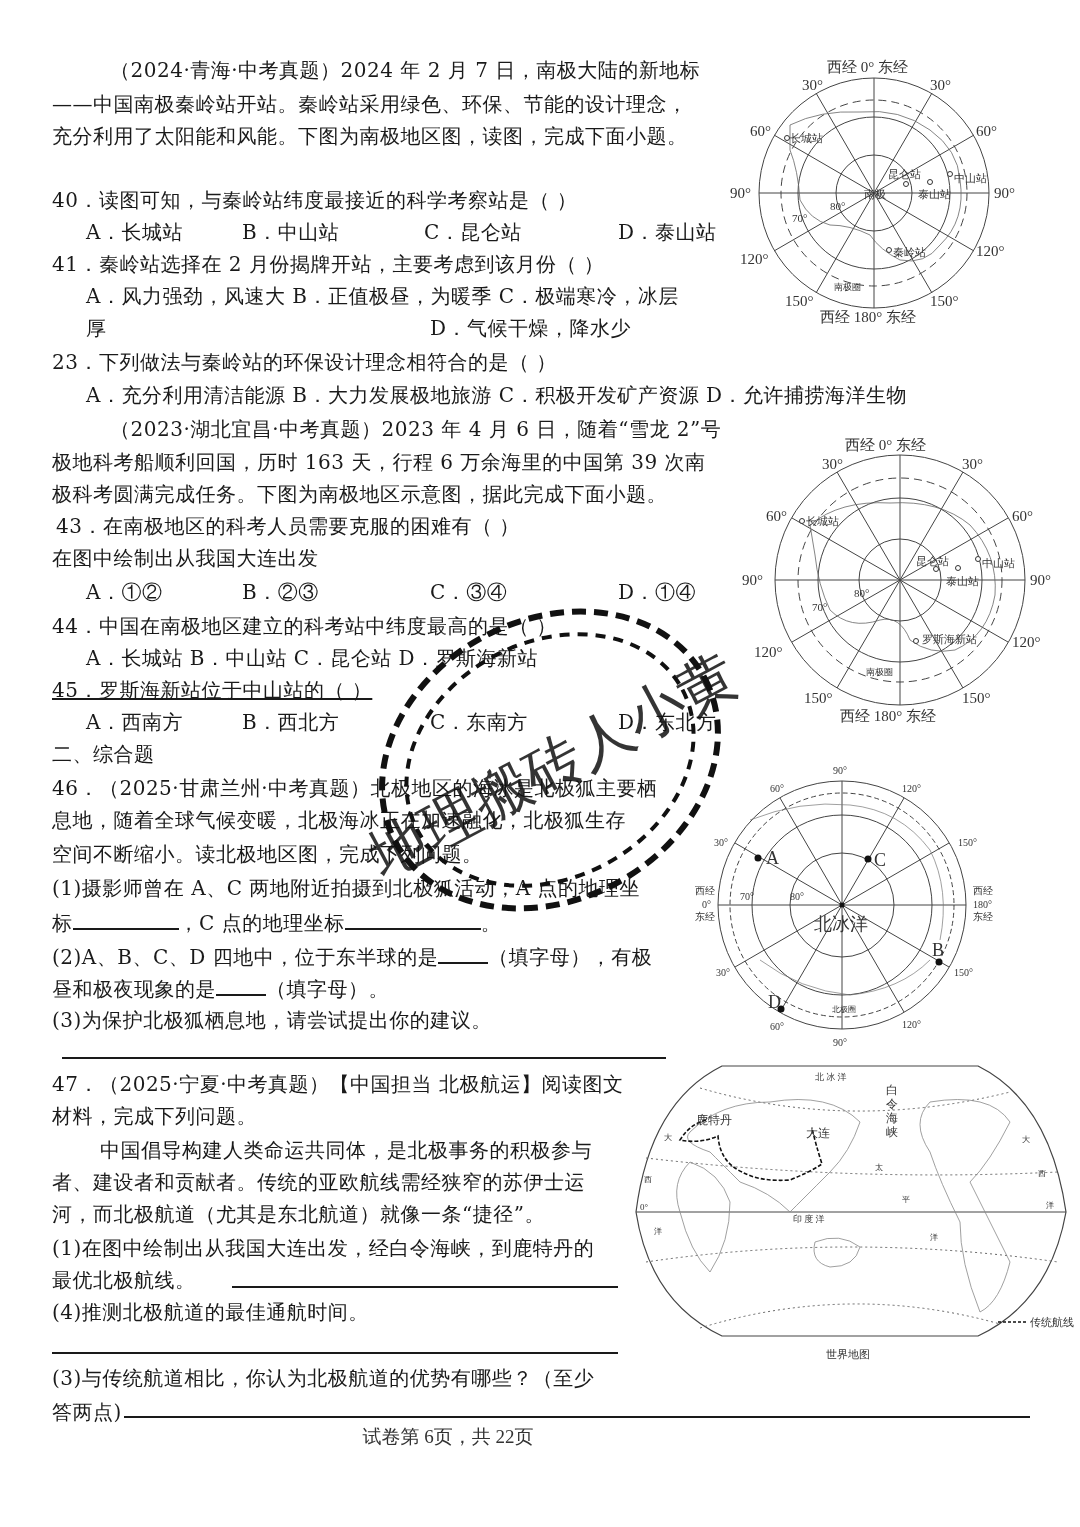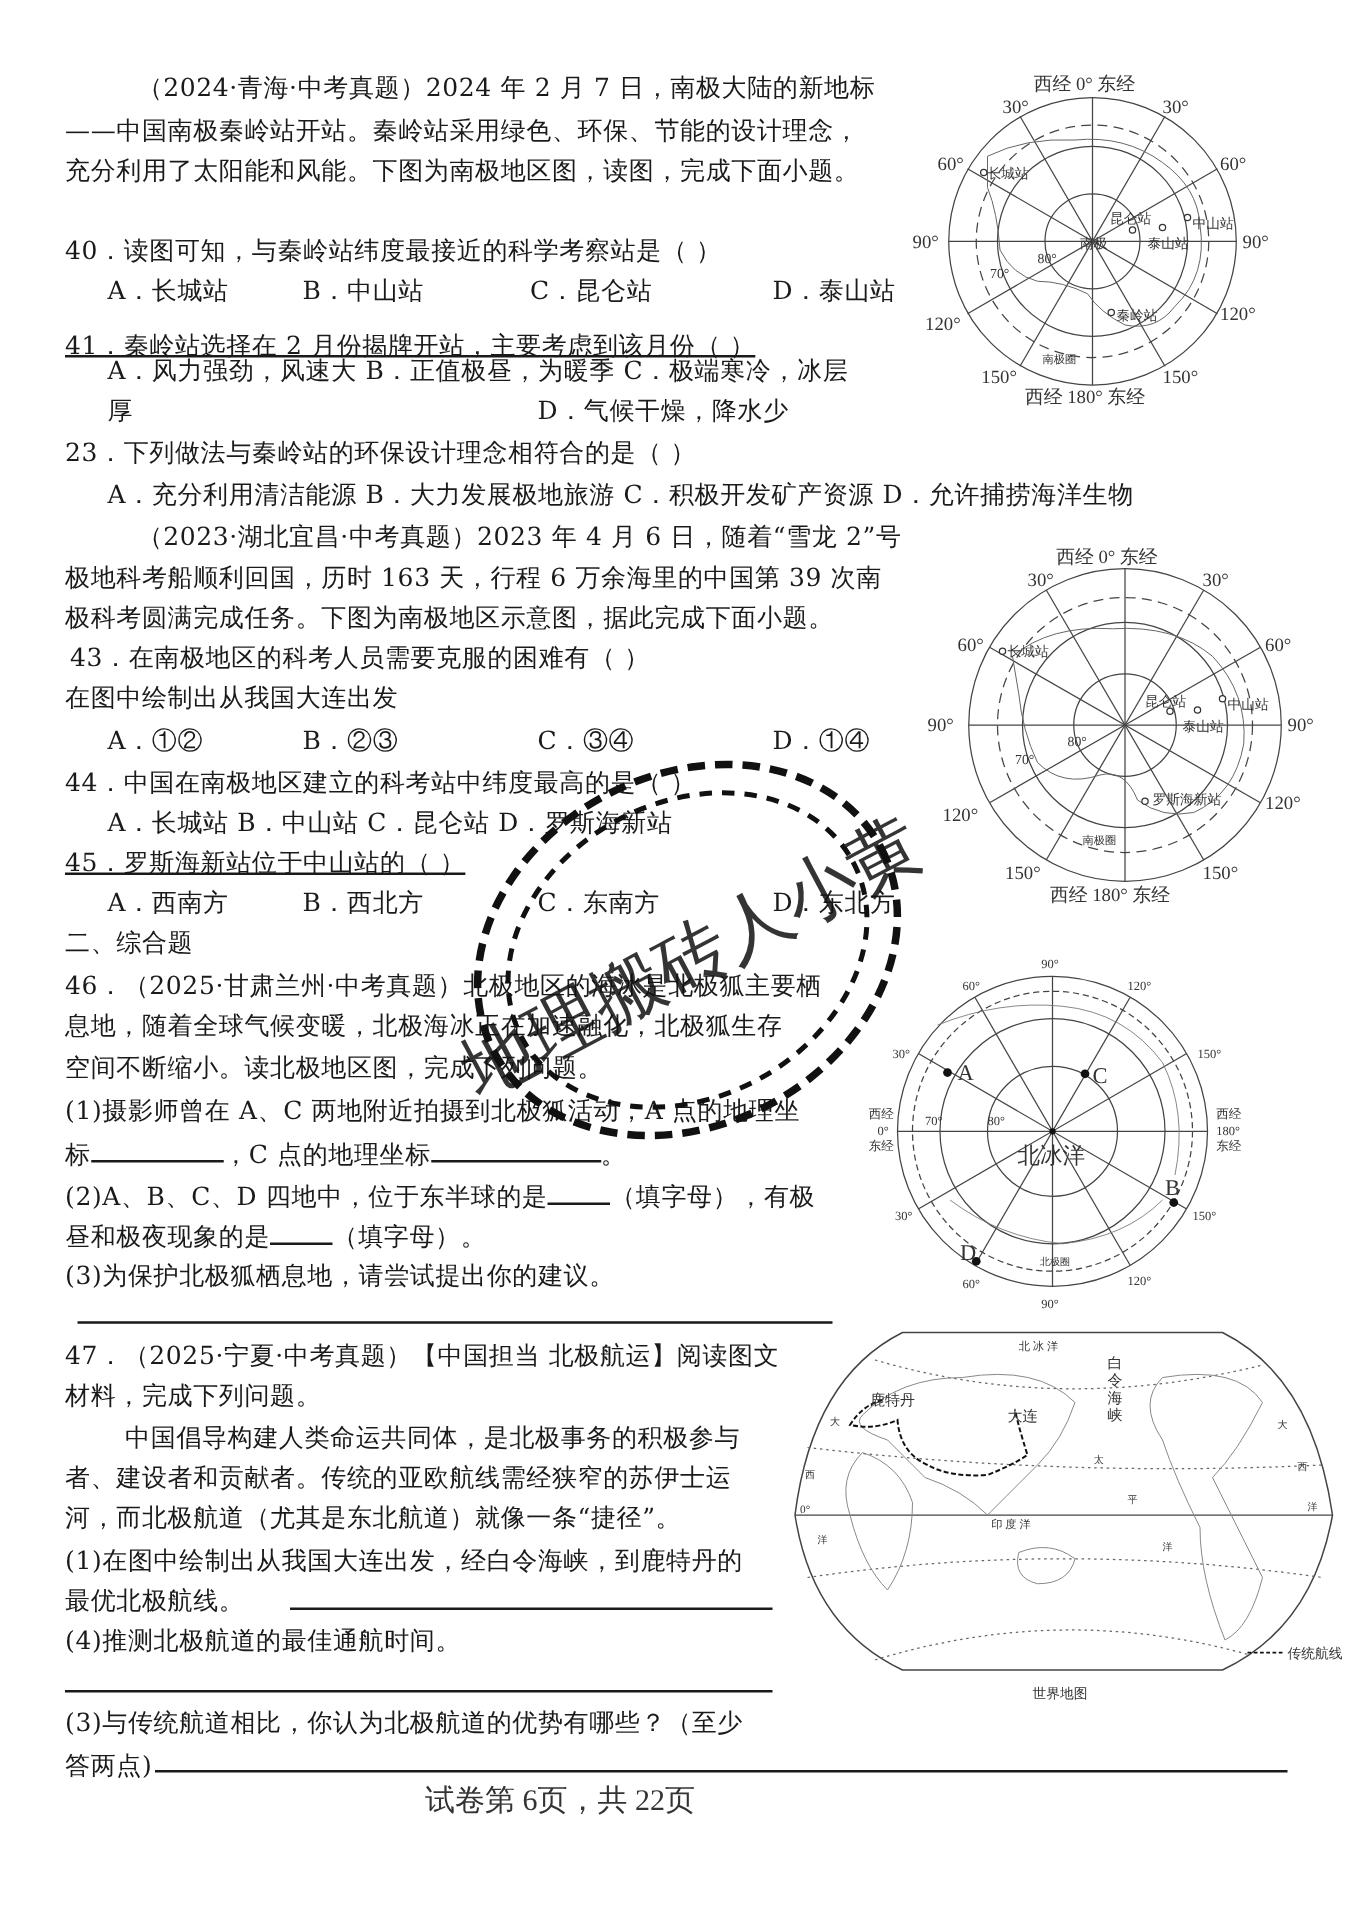--- a/index.html
+++ b/index.html
@@ -4,38 +4,38 @@
 <style>
   html,body{margin:0;padding:0;background:#fff;}
   body{width:1080px;height:1527px;position:relative;overflow:hidden;
        font-family:"DejaVu Serif","Liberation Serif",serif;color:#1a1a1a;}
   .t{position:absolute;font-size:20px;line-height:24px;white-space:nowrap;letter-spacing:0.5px;}
   .blank{display:inline-block;border-bottom:2px solid #1a1a1a;height:20px;vertical-align:baseline;}
   .hr{position:absolute;height:2px;background:#1a1a1a;}
   .map{position:absolute;}
   .map svg{display:block;}
   .lbl{font-family:"Liberation Serif","DejaVu Serif",serif;fill:#333;}
-  .footer{position:absolute;left:0;width:896px;text-align:center;top:1424px;font-size:24px;
+  .footer{position:absolute;left:0;width:896px;text-align:center;top:1424px;font-size:19px;
           font-family:"Liberation Serif","DejaVu Serif",serif;color:#333;}
   .stamp{position:absolute;left:350px;top:590px;width:400px;height:340px;pointer-events:none;}
 </style>
 </head>
 <body>
 
 <div class="t" style="left:110px;top:58px;">（2024·青海·中考真题）2024 年 2 月 7 日，南极大陆的新地标</div>
 <div class="t" style="left:52px;top:92px;">——中国南极秦岭站开站。秦岭站采用绿色、环保、节能的设计理念，</div>
 <div class="t" style="left:52px;top:124px;">充分利用了太阳能和风能。下图为南极地区图，读图，完成下面小题。</div>
 
 <div class="t" style="left:52px;top:188px;">40．读图可知，与秦岭站纬度最接近的科学考察站是（   ）</div>
 <div class="t" style="left:86px;top:220px;">A．长城站</div>
 <div class="t" style="left:242px;top:220px;">B．中山站</div>
 <div class="t" style="left:424px;top:220px;">C．昆仑站</div>
 <div class="t" style="left:618px;top:220px;">D．泰山站</div>
 
-<div class="t" style="left:52px;top:264px;text-decoration:underline;">41．秦岭站选择在 2 月份揭牌开站，主要考虑到该月份（   ）</div>
+<div class="t" style="left:52px;top:252px;">41．秦岭站选择在 2 月份揭牌开站，主要考虑到该月份（   ）</div>
 <div class="t" style="left:86px;top:284px;">A．风力强劲，风速大 B．正值极昼，为暖季 C．极端寒冷，冰层</div>
 <div class="t" style="left:86px;top:316px;">厚</div>
 <div class="t" style="left:430px;top:316px;">D．气候干燥，降水少</div>
 
 <div class="t" style="left:52px;top:350px;">23．下列做法与秦岭站的环保设计理念相符合的是（   ）</div>
 <div class="t" style="left:86px;top:383px;">A．充分利用清洁能源 B．大力发展极地旅游 C．积极开发矿产资源 D．允许捕捞海洋生物</div>
 
 <div class="t" style="left:110px;top:417px;">（2023·湖北宜昌·中考真题）2023 年 4 月 6 日，随着“雪龙 2”号</div>
 <div class="t" style="left:52px;top:450px;">极地科考船顺利回国，历时 163 天，行程 6 万余海里的中国第 39 次南</div>
 <div class="t" style="left:52px;top:482px;text-align:right;">极科考圆满完成任务。下图为南极地区示意图，据此完成下面小题。</div>

